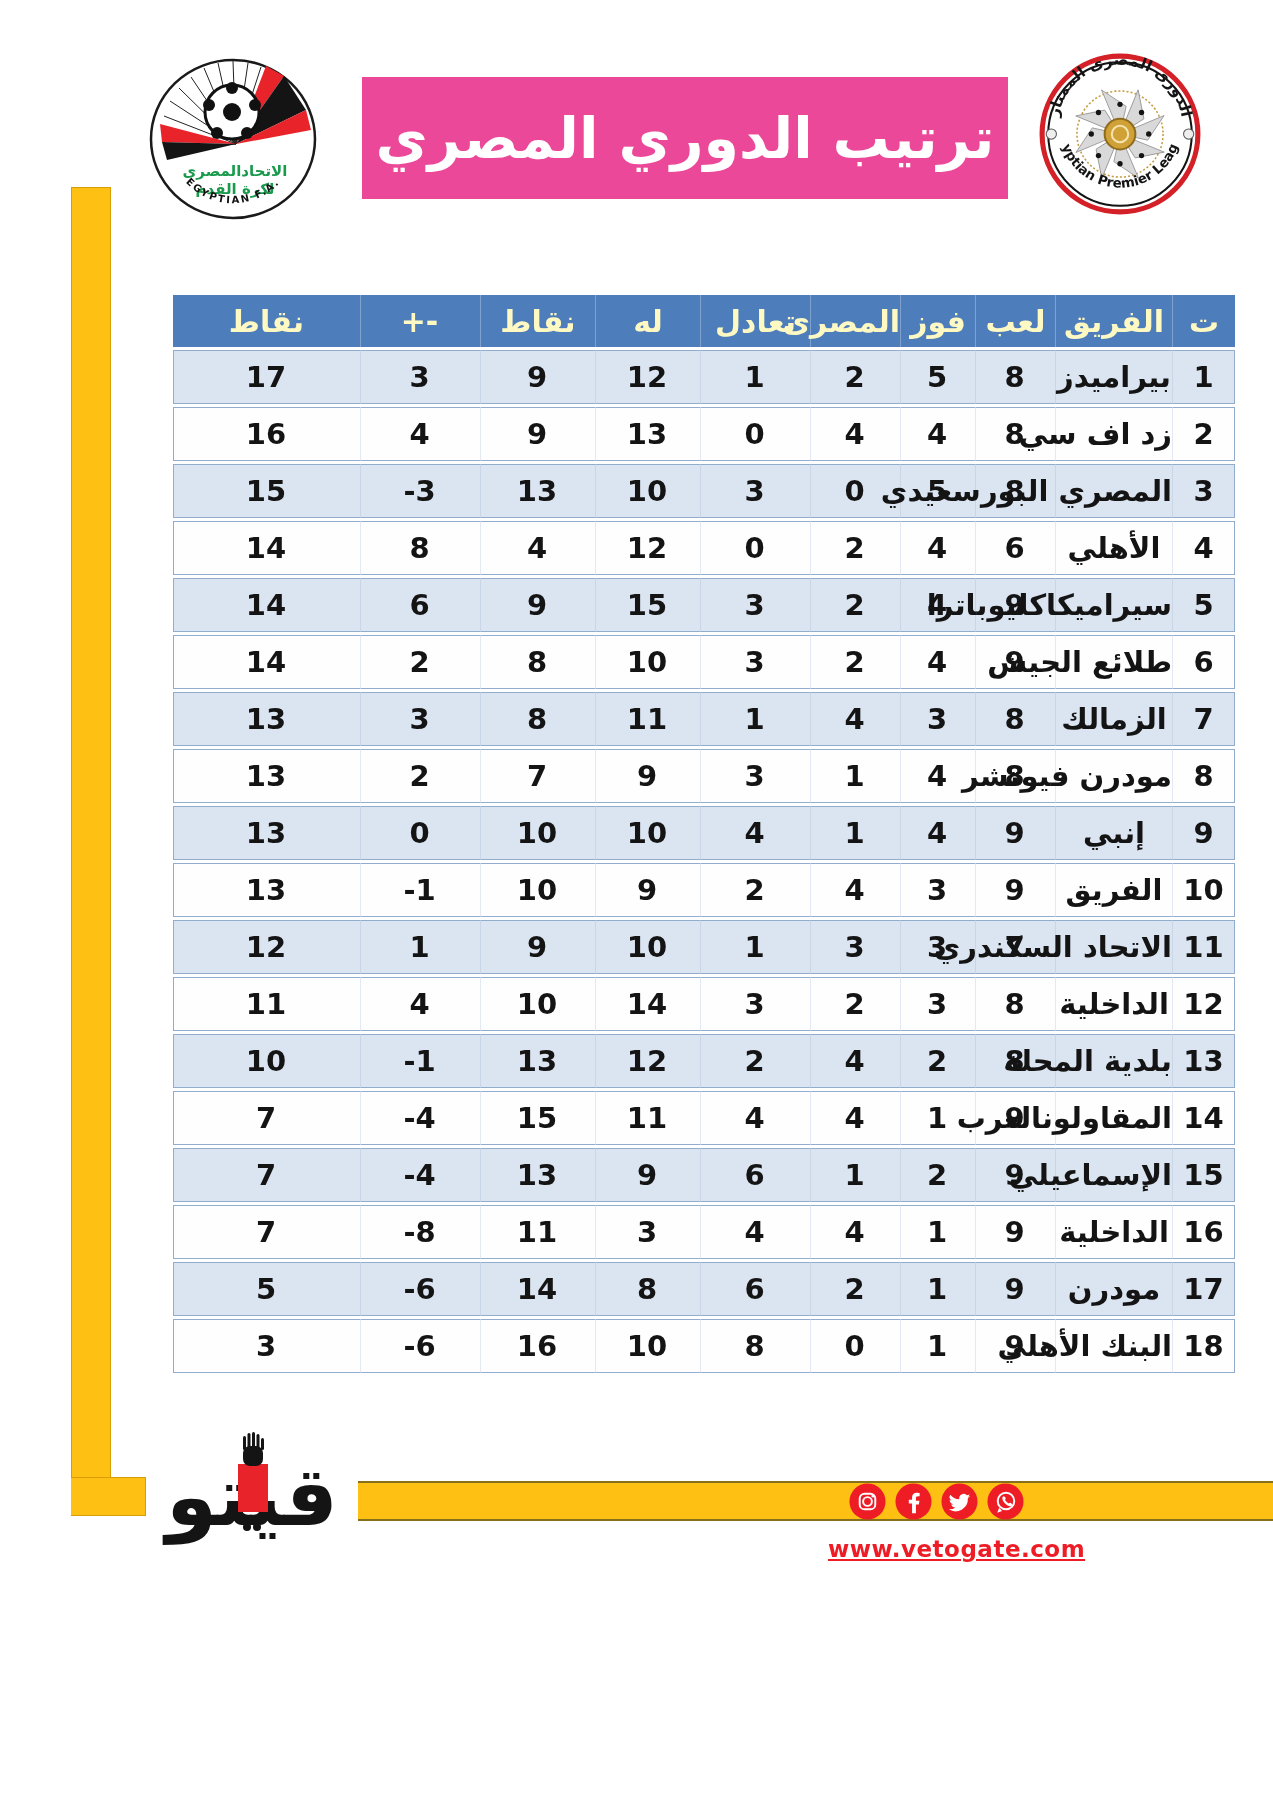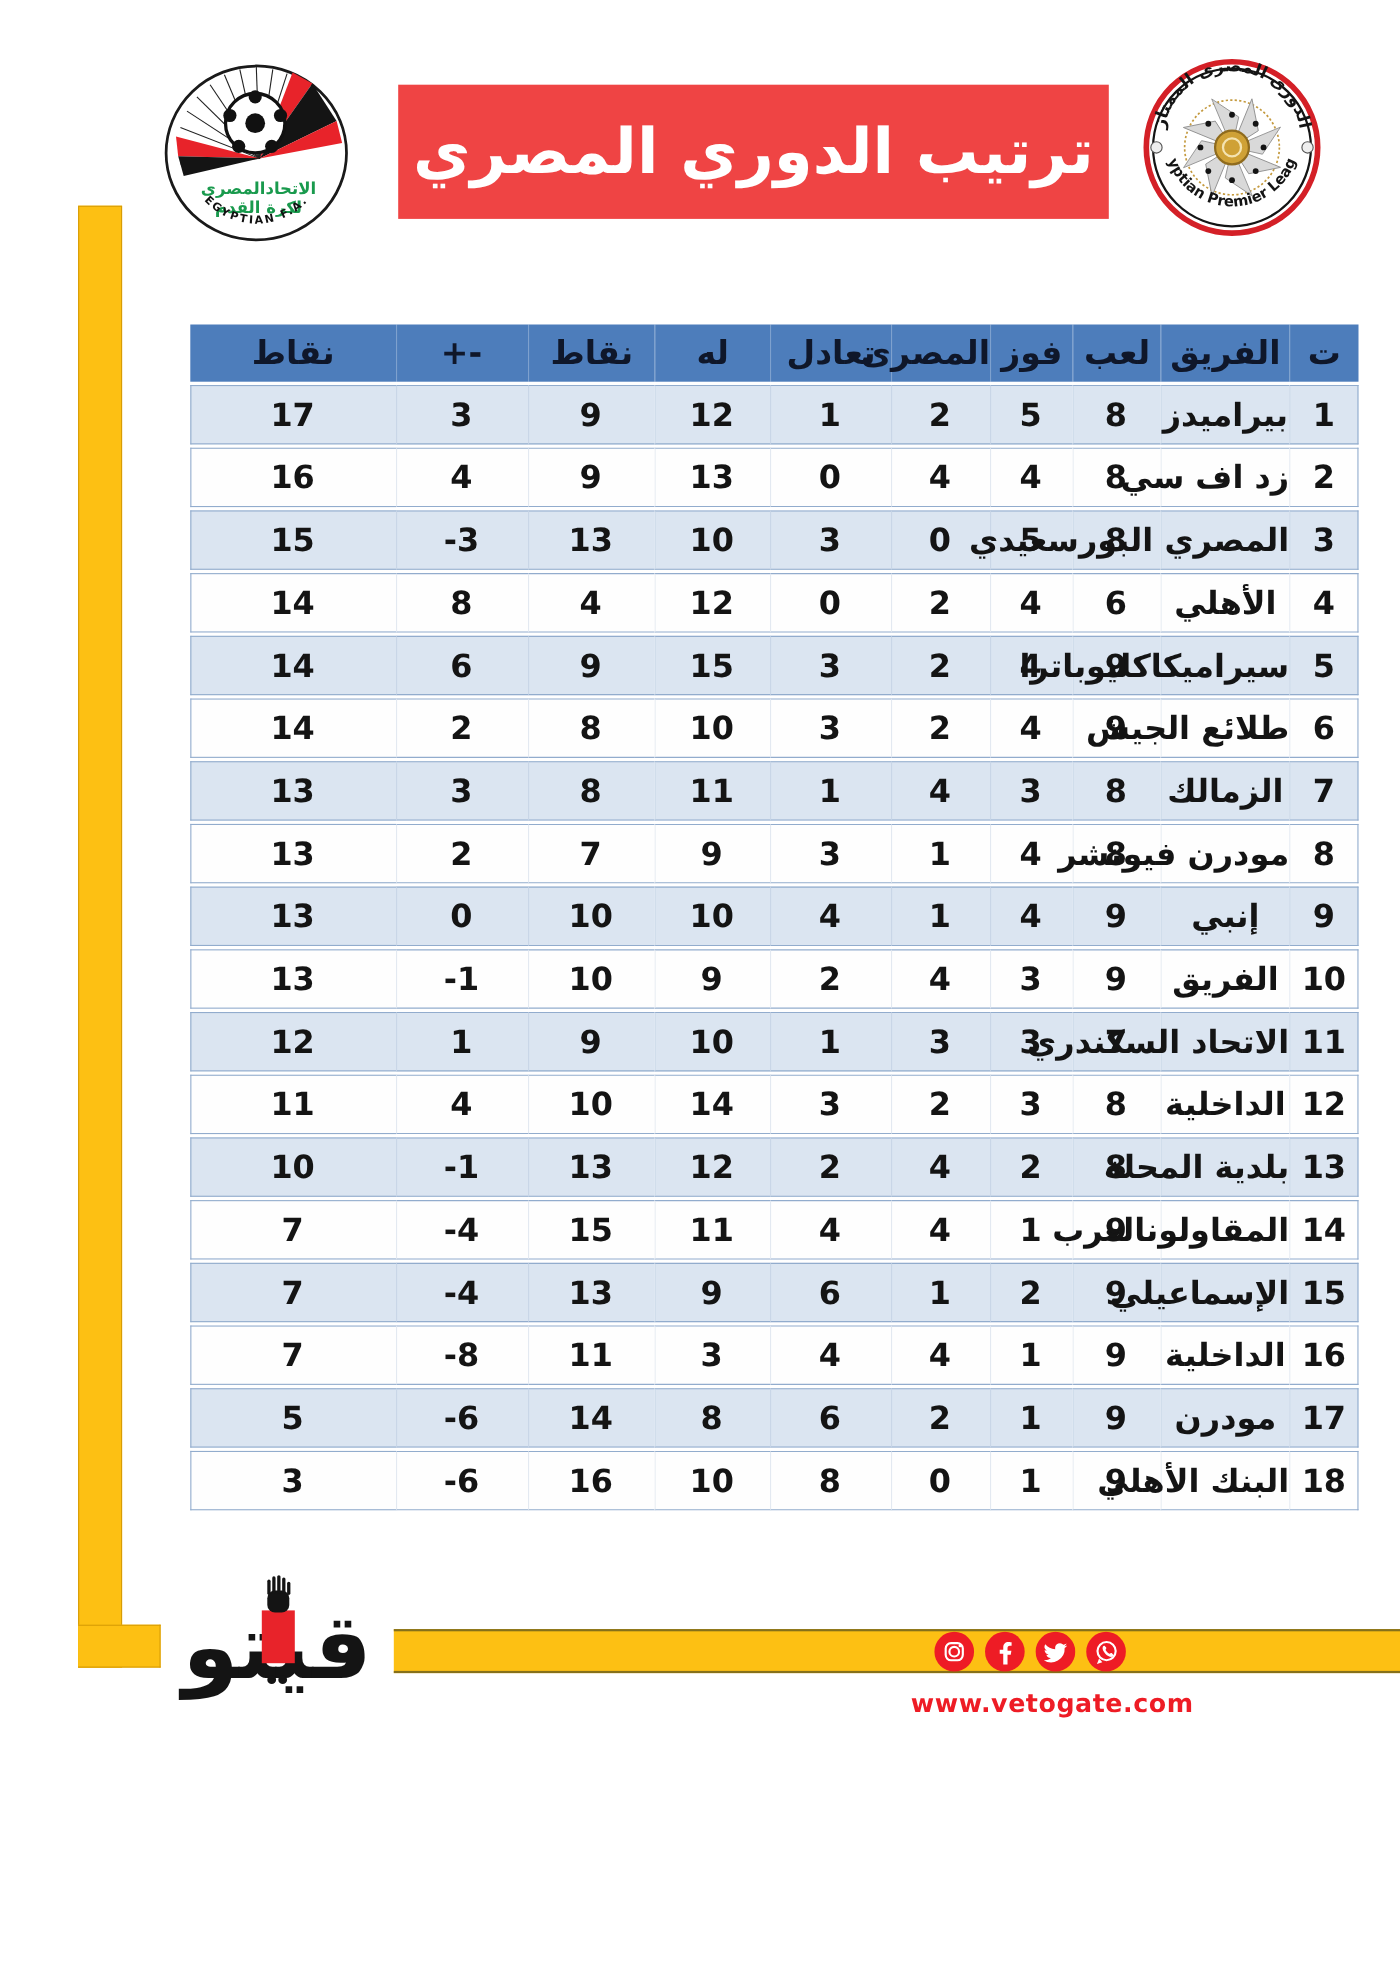--- a/index.html
+++ b/index.html
@@ -9,34 +9,34 @@
     font-family:"DejaVu Sans","Liberation Sans",sans-serif;
   }
 
   
   .ybar-v   { position:absolute; left:71px;  top:187px;  width:40px;  height:1329px; background:#fdc013; border:1px solid #d89c05; box-sizing:border-box; }
   .ybar-foot{ position:absolute; left:71px;  top:1477px; width:75px;  height:39px;   background:#fdc013; border:1px solid #d89c05; border-left:none; box-sizing:border-box; }
 
   
   .banner {
     position:absolute; left:362px; top:77px; width:646px; height:122px;
-    background:#ef4444; display:flex; align-items:center; justify-content:center;
+    background:#ec4899; display:flex; align-items:center; justify-content:center;
   }
   .banner span { color:#fff; font-size:57px; font-weight:bold; direction:rtl; letter-spacing:1px; }
   .fa-logo  { position:absolute; left:148px;  top:54px; width:170px; height:170px; }
   .epl-logo { position:absolute; left:1038px; top:50px; width:164px; height:166px; }
 
   
   table.standings {
     position:absolute; left:173px; top:292px; width:1062px;
     border-collapse:separate; border-spacing:0 3px;
     direction:rtl; table-layout:fixed;
   }
   .standings thead th {
-    background:#4d7dbb; color:#0f172a; font-weight:bold; font-size:30px;
+    background:#4d7dbb; color:#fef9c3; font-weight:bold; font-size:30px;
     height:52px; padding:0; text-align:center;
     border-left:1px solid rgba(255,255,255,0.28);
   }
   .standings thead th:last-child { border-left:none; }
   .standings tbody td {
     height:52px; padding:0; text-align:center; font-weight:bold;
     font-size:29px; color:#141414;
     border-top:1px solid #92accd; border-bottom:1px solid #92accd;
     border-left:1px solid rgba(146,172,205,0.25);
     overflow:visible;
@@ -52,21 +52,21 @@
   
   .footer-bar {
     position:absolute; left:358px; top:1481px; width:915px; height:40px;
     background:#fdc013; border-top:2px solid #86701a; border-bottom:2px solid #86701a; box-sizing:border-box;
   }
   .veto-logo { position:absolute; left:150px; top:1430px; width:205px; height:125px; }
   .social { position:absolute; left:849px; top:1483px; display:flex; gap:9px; }
   .social .sicon { width:37px; height:37px; display:block; }
   .website {
     position:absolute; left:828px; top:1536px; width:210px; text-align:center;
-    color:#ee1c25; font-weight:bold; font-size:23px; letter-spacing:0.5px;
+    color:#ee1c25; font-weight:bold; font-size:23px; letter-spacing:0.5px;text-decoration:underline;
   }
 </style>
 </head>
 <body>
 
 <div class="page">
 
   <div class="ybar-v"></div>
   <div class="ybar-foot"></div>
 

